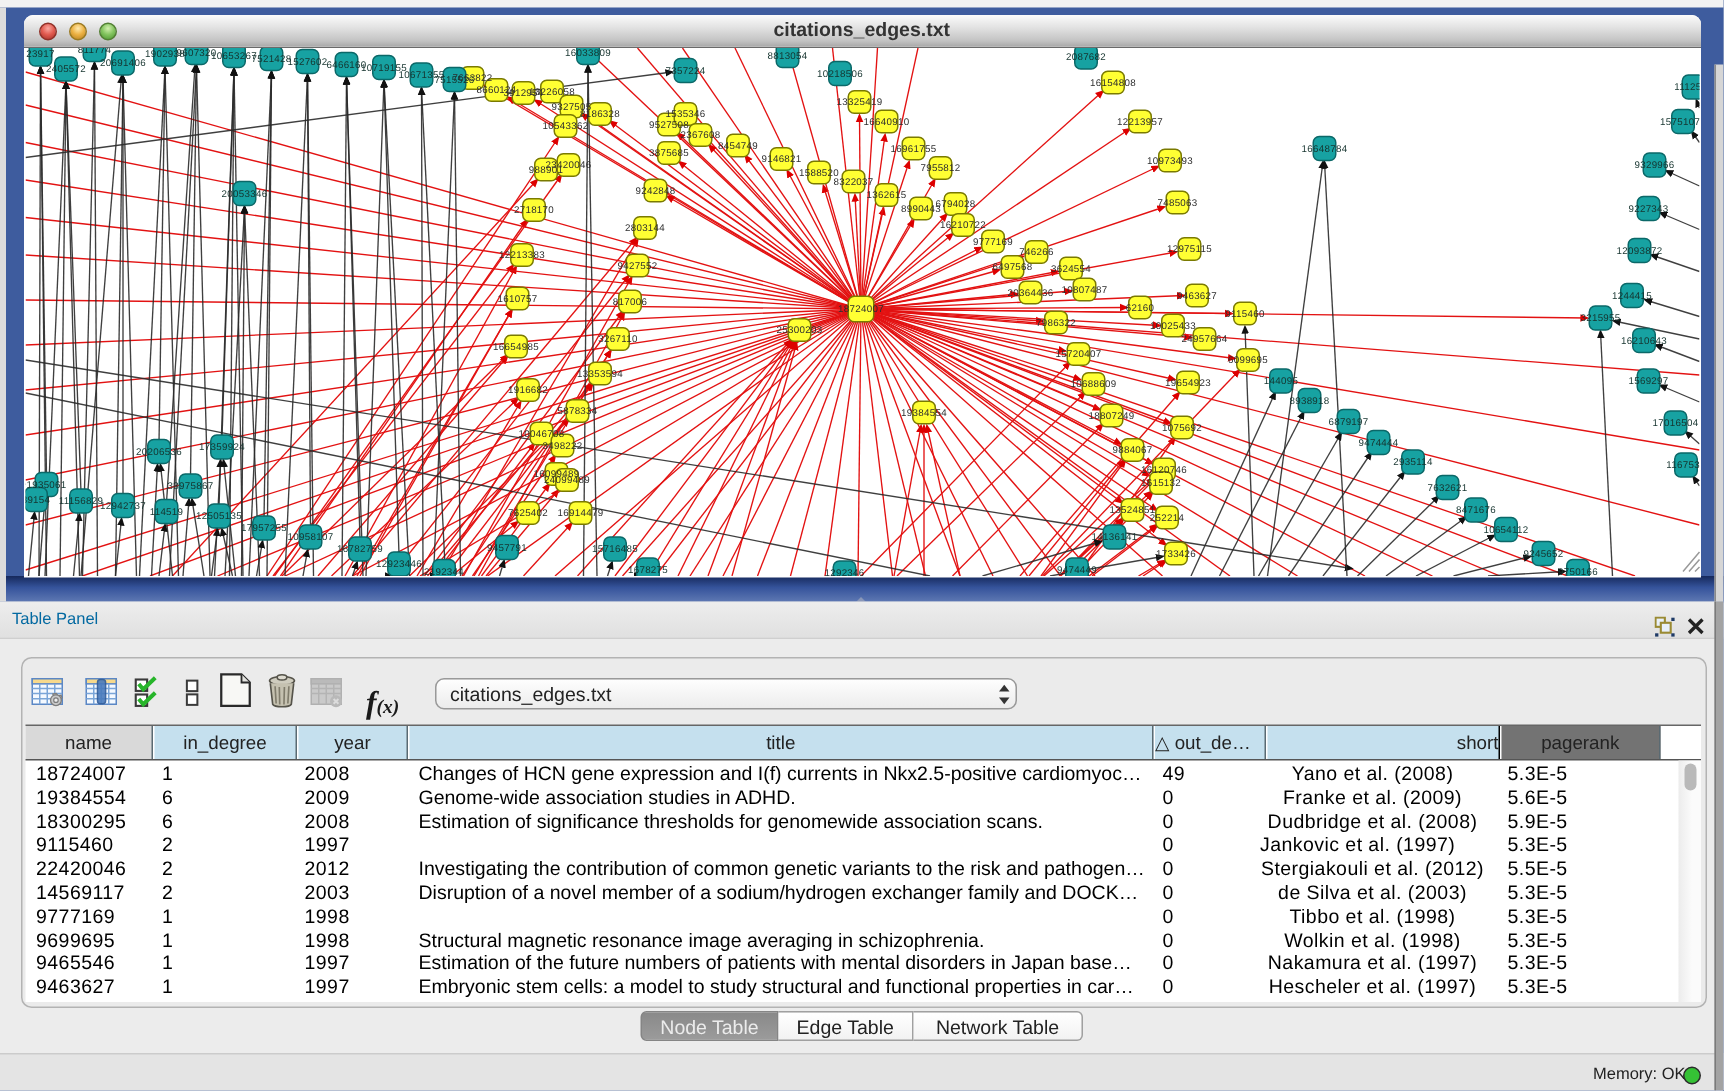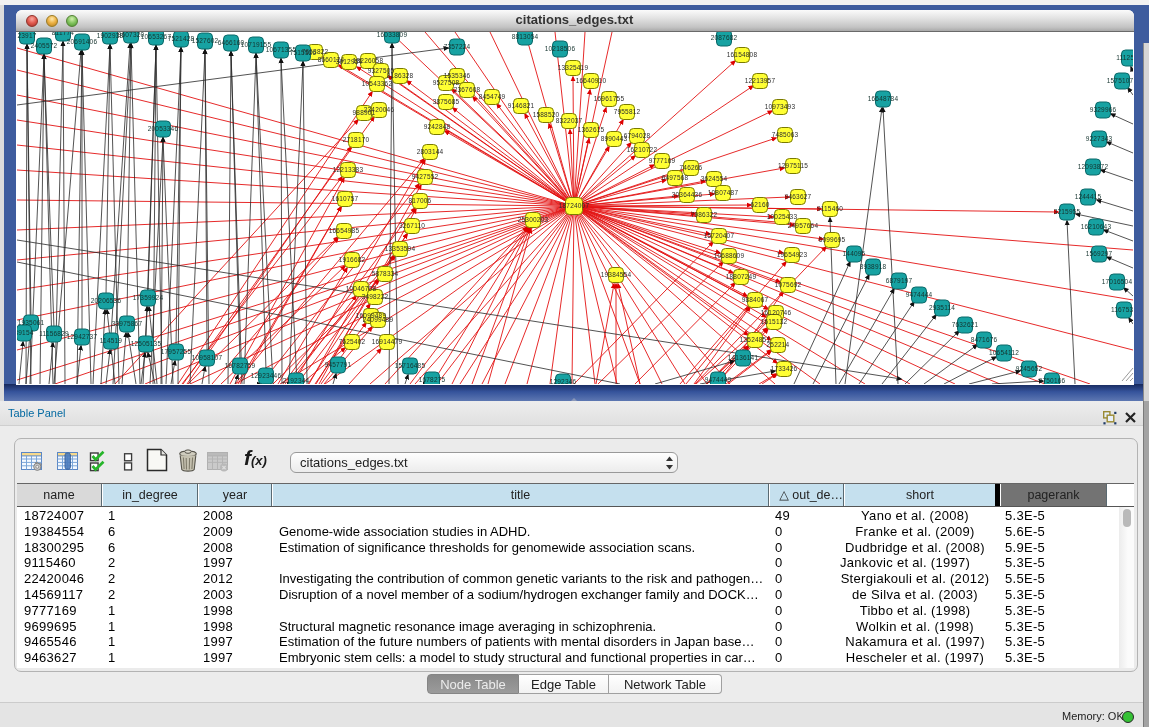--- a/index.html
+++ b/index.html
@@ -639,45 +639,46 @@
 <path d="M4.2 7.5 L5.8 21.5 a6.3 2 0 0 0 12.4 0 L19.8 7.5" fill="#c5c1b0" stroke="#55534a" stroke-width="1.1"></path>
 <path d="M7.4 9.5 l0.7 11.5 M10.2 10 l0.3 11.6 M13.6 10 l-0.3 11.6 M16.6 9.5 l-0.7 11.5" stroke="#807c6c" stroke-width="1.1"></path>
   </svg>
 <svg style="position:absolute;left:206px;top:450px" width="24" height="24" viewBox="0 0 24 24">
     <rect x="1.5" y="2.5" width="20" height="17" fill="#cacaca" stroke="#b0b0b0"></rect>
 <rect x="1.5" y="2.5" width="20" height="3.4" fill="#bababa" stroke="#b0b0b0"></rect>
 <path d="M1.5 9 h20 M1.5 12.4 h20 M6.5 6 v13.5 M11.5 6 v13.5 M16.5 6 v13.5" stroke="#b4b4b4" fill="none"></path>
 <circle cx="18" cy="17.5" r="4" fill="#b9b9b9"></circle>
     <path d="M16.4 16 l3.2 3.2 M19.6 16 l-3.2 3.2" stroke="#dcdcdc" stroke-width="1.3"></path>
   </svg>
-<div style="position:absolute;left:244px;top:446px;width:30px;height:24px;font-family:Liberation Sans, sans-serif;font-style:italic;font-size:18px;color:#1a1a1a"><i style="font-size:21px;font-weight:bold">f</i><span style="font-size:13px;font-weight:bold">(x)</span></div>
+<div style="position:absolute;left:244px;top:456px;width:30px;height:24px;font-family:Liberation Serif, serif;font-style:italic;font-size:18px;color:#1a1a1a"><i style="font-size:21px;font-weight:bold">f</i><span style="font-size:13px;font-weight:bold">(x)</span></div>
 
 <div class="abs" style="left:290px;top:452px;width:388px;height:21px;background:linear-gradient(#fefefe,#ececec);border:1px solid #999;border-radius:6px;font-size:13px;color:#222;line-height:19px;padding-left:9px">citations_edges.txt</div>
 <svg class="abs" style="left:665px;top:456px" width="9" height="14" viewBox="0 0 9 14">
     <path d="M4.5 0.5 L8 5 L1 5 z" fill="#333"></path>
     <path d="M4.5 13.5 L8 9 L1 9 z" fill="#333"></path>
   </svg>
 
 <div class="abs" style="left:17px;top:484px;width:1117px;height:184px;background:#fff"></div>
 <div class="abs" style="left:0px;top:484px;width:1134px;height:22px;font-size:12.5px;color:#222">
     <div style="position:absolute;left:17px;top:0;width:85px;height:22px;background:#d9d9d9;border-right:1px solid #5a6a72;text-align:center;line-height:22px">name</div>
     <div style="position:absolute;left:103px;top:0;width:95px;height:22px;background:#c5e0ee;border-right:1px solid #5a6a72;text-align:center;line-height:22px">in_degree</div>
     <div style="position:absolute;left:199px;top:0;width:73px;height:22px;background:#c5e0ee;border-right:1px solid #5a6a72;text-align:center;line-height:22px">year</div>
     <div style="position:absolute;left:273px;top:0;width:496px;height:22px;background:#c5e0ee;border-right:1px solid #5a6a72;text-align:center;line-height:22px">title</div>
-    <div style="position:absolute;left:770px;top:0;width:74px;height:22px;background:#c5e0ee;border-right:1px solid #5a6a72;text-align:right;line-height:22px">△ out_de…</div>
-    <div style="position:absolute;left:845px;top:0;width:155px;height:22px;background:#c5e0ee;border-right:5px solid #000000;text-align:center;line-height:22px">short</div>
+    <div style="position:absolute;left:770px;top:0;width:74px;height:22px;background:#c5e0ee;border-right:1px solid #5a6a72;text-align:left;line-height:22px">△ out_de…</div>
+    <div style="position:absolute;left:845px;top:0;width:155px;height:22px;background:#c5e0ee;border-right:1px solid #000000;text-align:right;line-height:22px">short</div>
     <div style="position:absolute;left:1001px;top:0;width:106px;height:22px;background:#737373;border-right:1px solid #5a6a72;text-align:center;line-height:22px">pagerank</div>
   </div>
 <div class="abs" style="left:17px;top:483px;width:1117px;height:1px;background:#666"></div>
 <div class="abs" style="left:17px;top:506px;width:1117px;height:1px;background:#555"></div>
 <div class="abs" style="left:0;top:508px;width:1134px;font-size:13px;letter-spacing:0.3px;color:#000">
     <div style="position:absolute;left:0;top:0px;width:1117px;height:16px">
       <span style="position:absolute;left:24px">18724007</span>
       <span style="position:absolute;left:108px">1</span>
       <span style="position:absolute;left:203px">2008</span>
+      <span style="position:absolute;left:279px;width:490px;letter-spacing:0;overflow:hidden;white-space:nowrap">Changes of HCN gene expression and I(f) currents in Nkx2.5-positive cardiomyoc…</span>
       <span style="position:absolute;left:775px">49</span>
       <span style="position:absolute;left:840px;width:150px;text-align:center">Yano et al. (2008)</span>
       <span style="position:absolute;left:1005px">5.3E-5</span>
     </div>
     <div style="position:absolute;left:0;top:15.8px;width:1117px;height:16px">
       <span style="position:absolute;left:24px">19384554</span>
       <span style="position:absolute;left:108px">6</span>
       <span style="position:absolute;left:203px">2009</span>
       <span style="position:absolute;left:279px;width:490px;letter-spacing:0;overflow:hidden;white-space:nowrap">Genome-wide association studies in ADHD.</span>
       <span style="position:absolute;left:775px">0</span>

